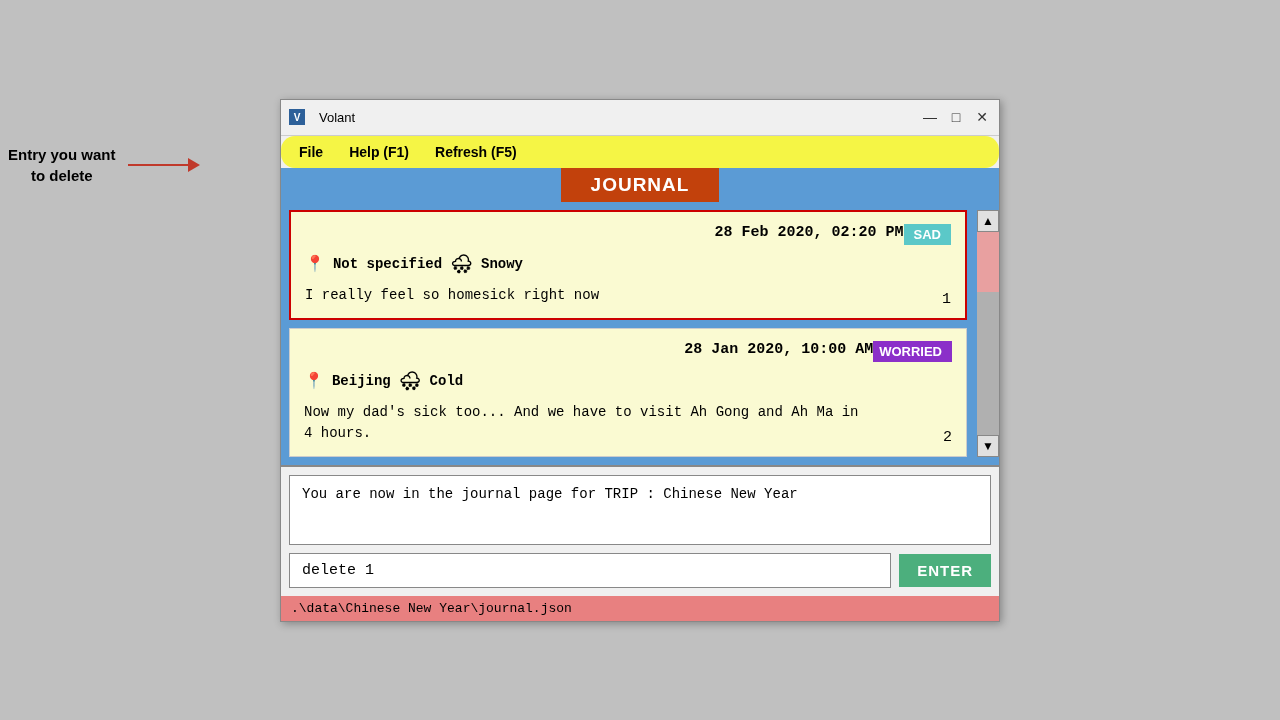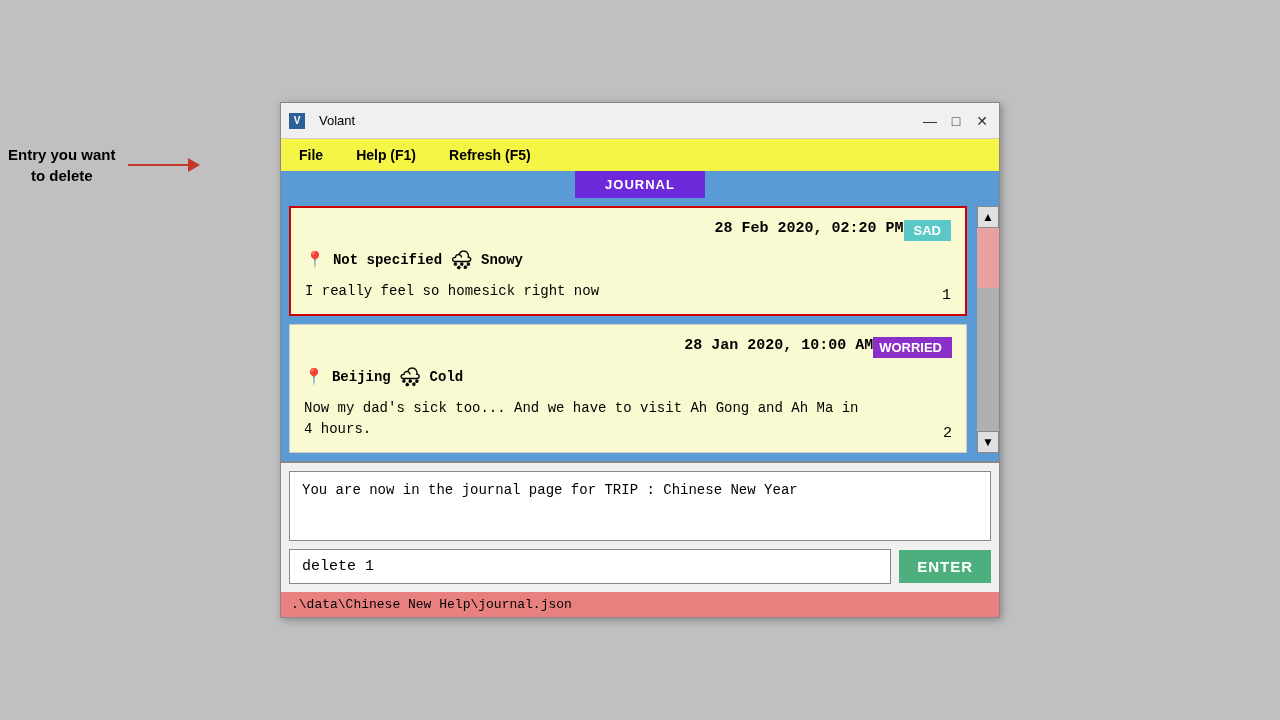--- a/index.html
+++ b/index.html
@@ -101,42 +101,43 @@
       align-items: center;
       justify-content: center;
       font-size: 14px;
       color: #333;
     }
 
     .menu-bar {
       background: #f5f545;
       display: flex;
       padding: 4px 6px;
-      gap: 9px;
+      gap: 2px;
+      border-radius: 14px;
     }
     .menu-item {
       padding: 4px 12px;
       font-size: 14px;
       font-family: Arial, sans-serif;
       font-weight: bold;
       cursor: pointer;
       background: #f5f545;
       border: none;
     }
 
     .tab-bar {
       background: #5b9bd5;
       display: flex;
       justify-content: center;
       padding: 0;
     }
     .tab-active {
-      background: #6d28d9;
+      background: #c2410c;
       color: white;
-      font-size: 13px;
+      font-size: 19px;
       font-weight: bold;
       font-family: Arial, sans-serif;
       padding: 6px 30px;
       letter-spacing: 1px;
     }
 
     .journal-area {
       background: #5b9bd5;
       padding: 8px;
       display: flex;
@@ -376,16 +377,16 @@
     <div class="status-box">
       <span>You are now in the journal page for TRIP : Chinese New Year</span>
     </div>
     <div class="input-row">
       <input class="command-input" type="text" value="delete 1" style="">
       <button class="enter-btn">ENTER</button>
     </div>
   </div>
 
   <div class="filepath-bar">
-    <span>.\data\Chinese New Help\journal.json</span>
+    <span>.\data\Chinese New Year\journal.json</span>
   </div>
 
 </div>
 
 </body></html>

